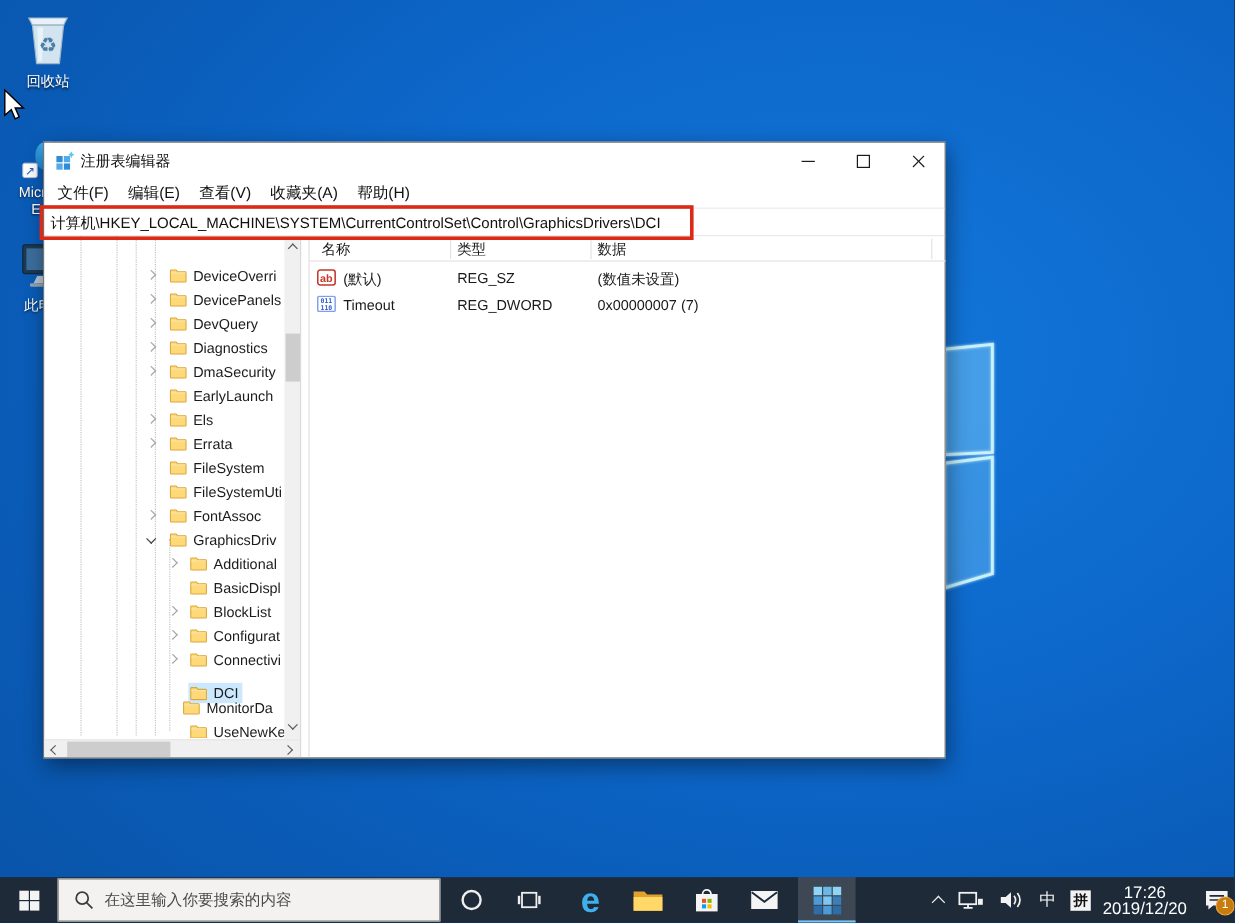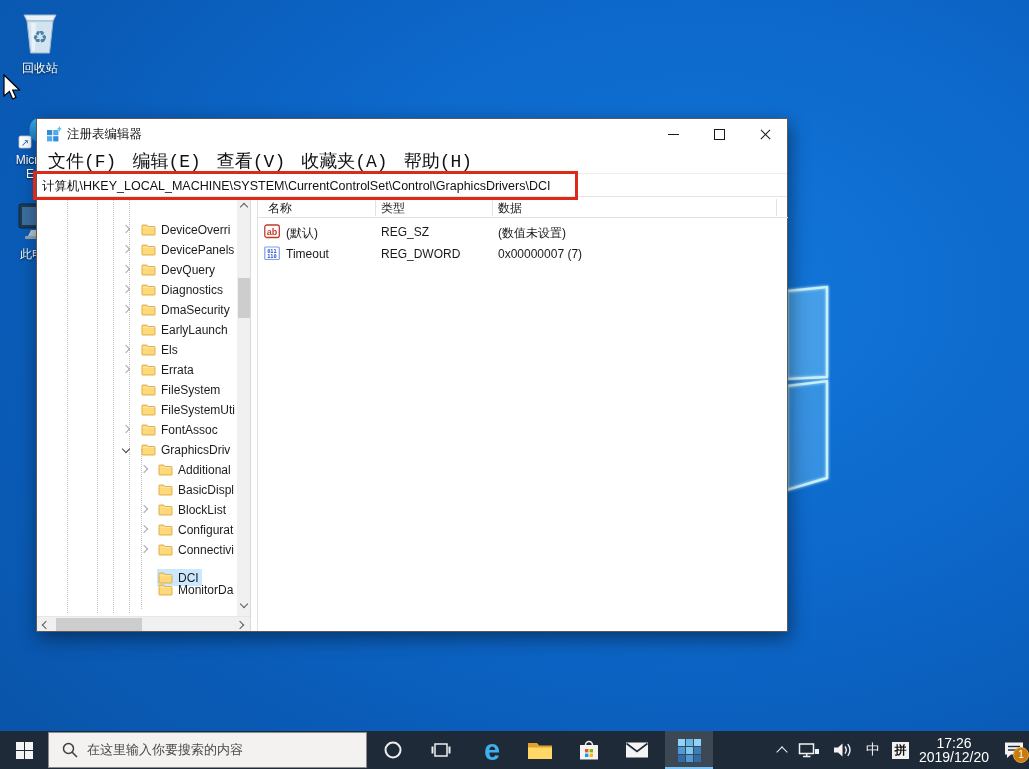--- a/index.html
+++ b/index.html
@@ -21,21 +21,21 @@
   #titlebar{position:relative;height:30px;background:#fff;}
   #title-icon{position:absolute;left:9px;top:7px;}
   #title-text{position:absolute;left:30px;top:7px;font-size:12.5px;color:#111;}
   .winbtn{position:absolute;top:0;width:44px;height:30px;}
   #btn-min{left:614px;} #btn-max{left:660px;} #btn-close{left:706px;}
   #btn-min::after{content:"";position:absolute;left:17px;top:15px;width:11px;height:1.3px;background:#1a1a1a;}
   #btn-max::after{content:"";position:absolute;left:17px;top:10px;width:9px;height:9px;border:1.2px solid #1a1a1a;}
   #btn-close::before,#btn-close::after{content:"";position:absolute;left:16px;top:14.5px;width:13px;height:1.3px;background:#1a1a1a;}
   #btn-close::before{transform:rotate(45deg);} #btn-close::after{transform:rotate(-45deg);}
   #menubar{position:relative;height:24px;background:#fff;padding-left:3px;display:flex;align-items:center;}
-  .menu-item{font-size:18px;color:#111;padding:0 8px;font-family:Liberation Mono, monospace;}
+  .menu-item{font-size:13px;color:#111;padding:0 8px;}
   #addressbar{position:relative;height:24px;background:#fff;border-top:1px solid #ececec;border-bottom:1px solid #e4e4e4;}
   #address-text{position:absolute;left:5px;top:4px;font-size:12.5px;color:#111;white-space:nowrap;}
   #redbox{position:absolute;left:-4px;top:52px;width:545px;height:29px;border:3px solid #dd2a18;z-index:9;pointer-events:none;}
   
   #winbody{position:absolute;left:0;top:78px;width:750px;height:434px;background:#fff;}
   #treepane{position:absolute;left:0;top:0;width:214px;height:434px;border-right:1px solid #d9d9d9;overflow:hidden;}
   #treeview{position:absolute;left:0;top:0;width:200px;height:418px;overflow:hidden;}
   .guide{position:absolute;top:0;height:416px;width:0;border-left:1px dotted #c3c3c3;}
   .guide-child{position:absolute;width:0;border-left:1px dotted #c3c3c3;}
   .tree-row{position:absolute;left:0;height:20px;width:200px;}
@@ -350,26 +350,35 @@
             <div class="tree-row" style="top: 370px;">
               <span class="node sel" style="left: 120px;">
                 <svg width="15" height="13" viewBox="0 0 15 13">
                   <path d="M1 2.6 L1 11.4 Q1 12 1.6 12 L13.4 12 Q14 12 14 11.4 L14 4.1 Q14 3.5 13.4 3.5 L7 3.5 L5.8 2 L1.6 2 Q1 2 1 2.6 Z" fill="#ffd977" stroke="#d9a73e" stroke-width="0.9"></path>
                   <line x1="1.4" y1="4.4" x2="13.6" y2="4.4" stroke="#f6e7b2" stroke-width="0.8"></line>
                 </svg>
                 <span class="tlabel">DCI</span>
               </span>
             </div>
             <div class="tree-row" style="top: 382px;">
+              <span class="node" style="left: 114px;">
+                <svg width="15" height="13" viewBox="0 0 15 13">
+                  <path d="M1 2.6 L1 11.4 Q1 12 1.6 12 L13.4 12 Q14 12 14 11.4 L14 4.1 Q14 3.5 13.4 3.5 L7 3.5 L5.8 2 L1.6 2 Q1 2 1 2.6 Z" fill="#ffd977" stroke="#d9a73e" stroke-width="0.9"></path>
+                  <line x1="1.4" y1="4.4" x2="13.6" y2="4.4" stroke="#f6e7b2" stroke-width="0.8"></line>
+                </svg>
+                <span class="tlabel">MonitorDa</span>
+              </span>
+            </div>
+            <div class="tree-row" style="top: 402px;">
               <span class="node" style="left: 120px;">
                 <svg width="15" height="13" viewBox="0 0 15 13">
                   <path d="M1 2.6 L1 11.4 Q1 12 1.6 12 L13.4 12 Q14 12 14 11.4 L14 4.1 Q14 3.5 13.4 3.5 L7 3.5 L5.8 2 L1.6 2 Q1 2 1 2.6 Z" fill="#ffd977" stroke="#d9a73e" stroke-width="0.9"></path>
                   <line x1="1.4" y1="4.4" x2="13.6" y2="4.4" stroke="#f6e7b2" stroke-width="0.8"></line>
                 </svg>
-                <span class="tlabel">MonitorDa</span>
+                <span class="tlabel">UseNewKe</span>
               </span>
             </div>
           </div>
         <div id="vscroll">
           <span class="sarrow sa-up"></span>
           <div id="vthumb"></div>
           <span class="sarrow sa-down"></span>
         </div>
         <div id="hscroll">
           <span class="sarrow sa-left"></span>

